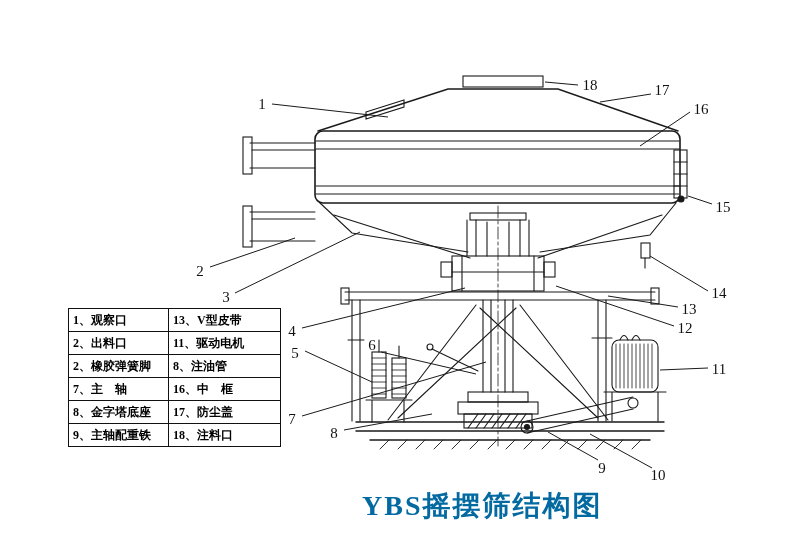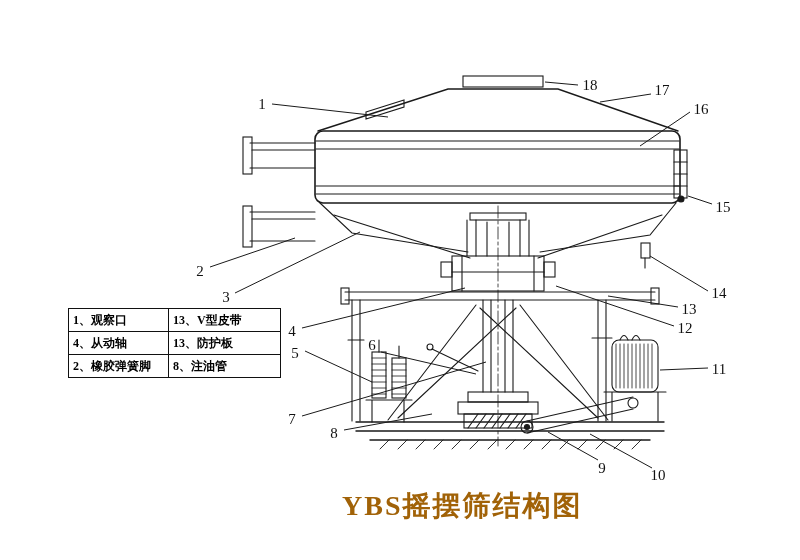--- a/index.html
+++ b/index.html
@@ -21,23 +21,23 @@
   .legend td{
     border:1px solid #111;
     padding:2px 3px 2px 4px;
     height:18px;
     white-space:nowrap;
     line-height:1;
   }
   .legend td.l{min-width:92px;}
   .legend td.r{min-width:104px;}
   .title{
-    position:absolute;left:342px;top:487px;
+    position:absolute;left:362px;top:487px;
     font-family:"Liberation Serif", serif;
-    font-size:28px;font-weight:bold;color:#a16207;
+    font-size:28px;font-weight:bold;color:#0369a1;
     letter-spacing:2px;
     white-space:nowrap;
   }
   .callout{
     font-family:"Liberation Serif", serif;
     font-size:15px;
     fill:#111;
   }
 </style>
 </head>
@@ -163,25 +163,37 @@
     </g>
   </svg>
 
   <table class="legend">
     <tbody>
       <tr>
         <td class="l">1、观察口</td>
         <td class="r">13、V型皮带</td>
       </tr>
       <tr>
-        <td class="l">4、从动轴</td>
-        <td class="r">13、防护板</td>
+        <td class="l">2、出料口</td>
+        <td class="r">11、驱动电机</td>
       </tr>
       <tr>
         <td class="l">2、橡胶弹簧脚</td>
         <td class="r">8、注油管</td>
+      </tr>
+      <tr>
+        <td class="l">7、主　轴</td>
+        <td class="r">16、中　框</td>
+      </tr>
+      <tr>
+        <td class="l">8、金字塔底座</td>
+        <td class="r">17、防尘盖</td>
+      </tr>
+      <tr>
+        <td class="l">9、主轴配重铁</td>
+        <td class="r">18、注料口</td>
       </tr>
     </tbody>
   </table>
 
   <div class="title">YBS摇摆筛结构图</div>
 
 </div>
 
 </body></html>

